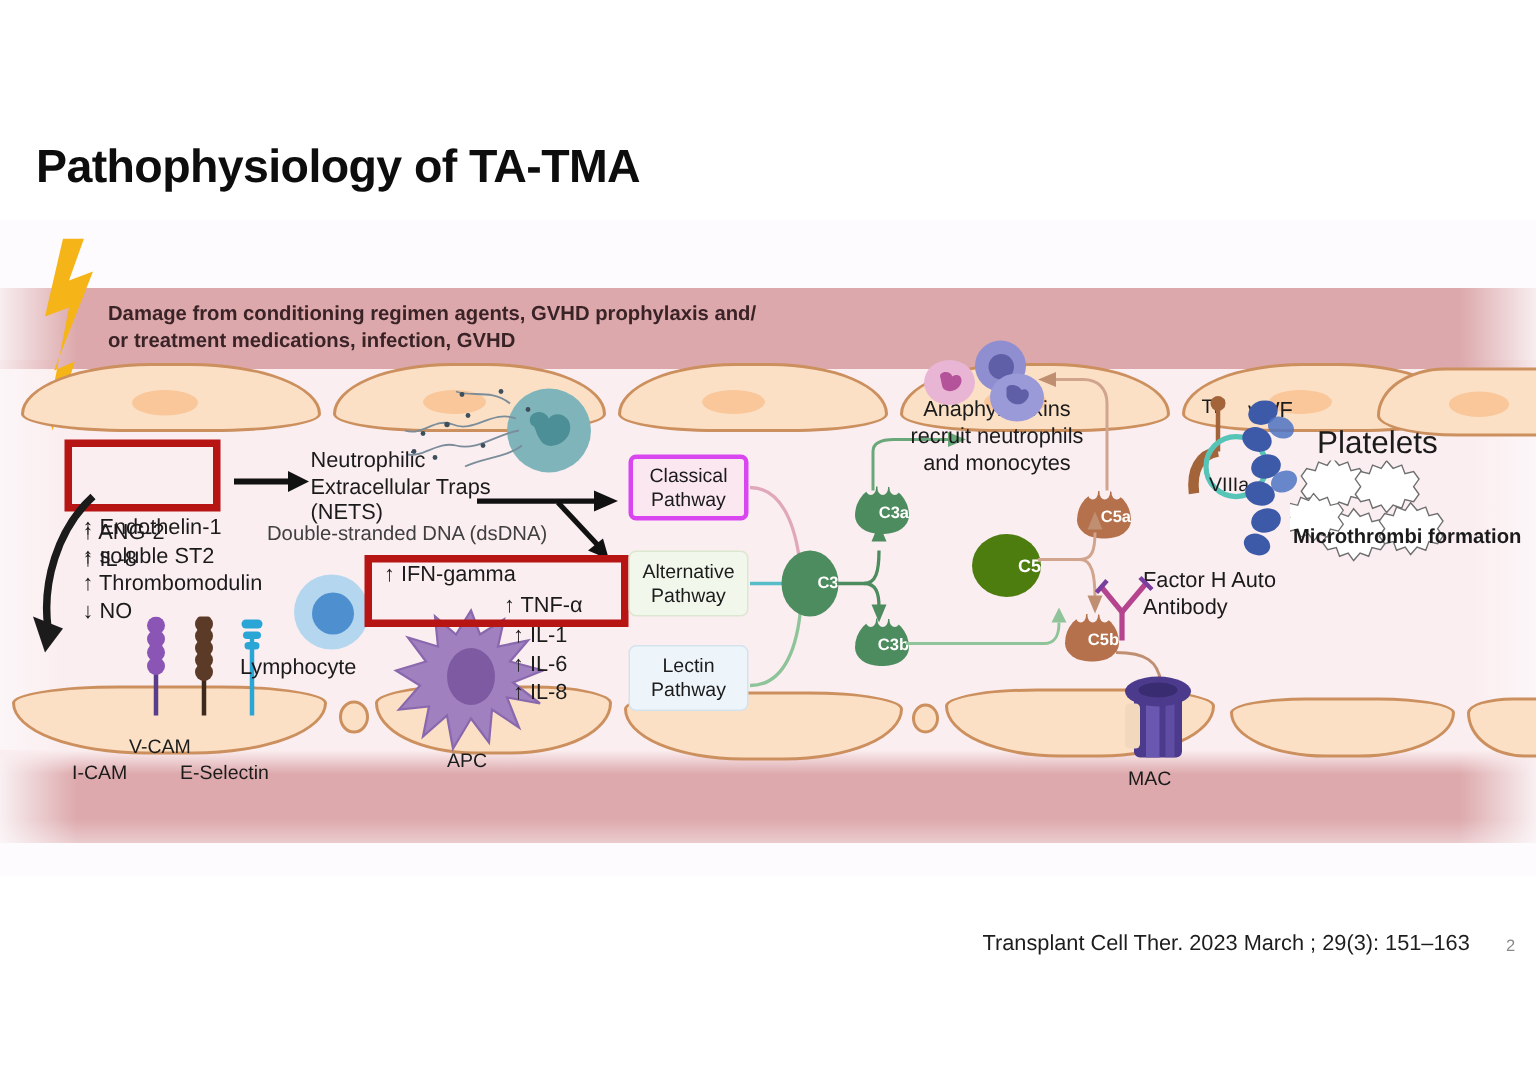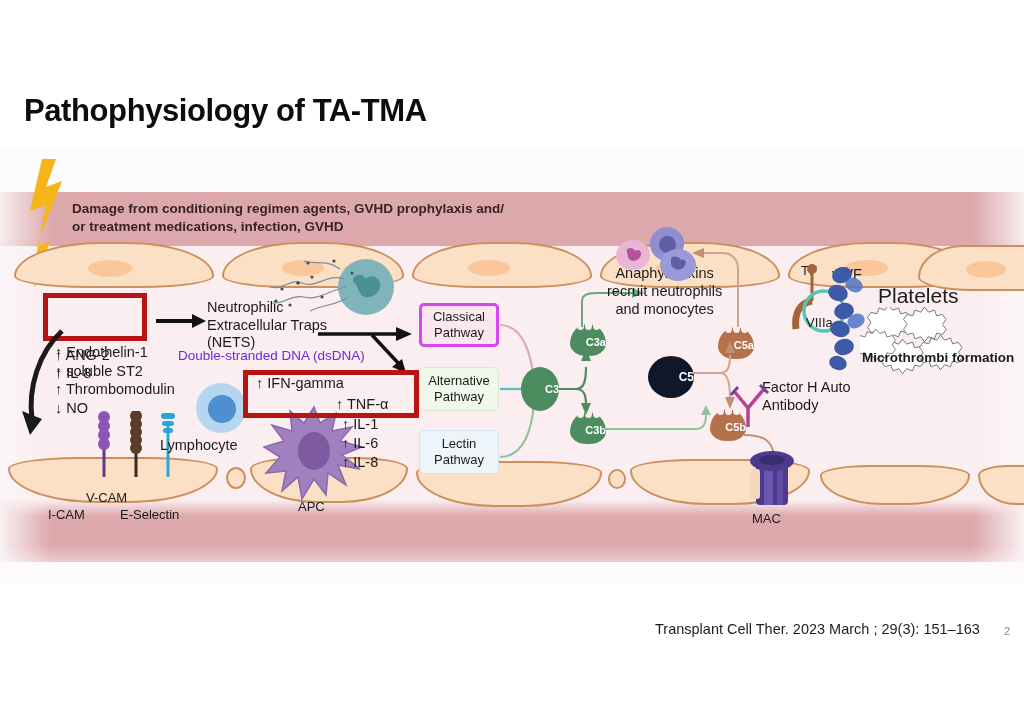--- a/index.html
+++ b/index.html
@@ -85,42 +85,42 @@
   }
 
   
   .redbox {
     position: absolute; border: 5px solid #b71414; background: transparent;
   }
   
   .dtext { position: absolute; color: #1b1b1b; font-size: 14.5px; line-height: 1.22;
            font-family: "Liberation Sans", sans-serif; white-space: pre; }
   .dtext-sm { font-size: 13px; margin-top: 12px; }
-  .dtext-red { color: #6d28d9; font-size: 13.5px; }
+  .dtext-red { color: #404040; font-size: 13.5px; }
   .dtext-bold { font-weight: 700; }
 
   
   .pathbox {
     position: absolute; border-radius: 5px; display: flex;
     align-items: center; justify-content: center; text-align: center;
     font-size: 13px; line-height: 1.2; color: #1b1b1b;
     font-family: "Liberation Sans", sans-serif;
   }
   .path-classical   { background: #fbe7ef; border: 3px solid #d946ef; }
   .path-alternative { background: #f2f7ec; border: 1px solid #dbe7cf; }
   .path-lectin      { background: #eef5fa; border: 1px solid #d3e3ee; }
 
   
   .node {
     position: absolute; display:flex; align-items:center; justify-content:flex-end;
     color:#fff; font-size:11px; font-weight:600;
     font-family: "Liberation Sans", sans-serif;
   }
   .node-c3  { background:#4d8c5f; border-radius:50%; }
-  .node-c5  { background:#0f172a; border-radius:50%; }
+  .node-c5  { background:#4d7c0f; border-radius:50%; }
   .node-frag-green { background:#4d8c5f; border-radius: 50% 50% 46% 46% / 62% 62% 38% 38%; }
   .node-frag-brown { background:#b5714b; border-radius: 50% 50% 46% 46% / 62% 62% 38% 38%; }
   .bite {
     position:absolute; top:-3px; width:7px; height:9px;
     background:#fbeef0; border-radius:0 0 50% 50%;
   }
 
   
   .cell-circle { position:absolute; border-radius:50%; }
 

